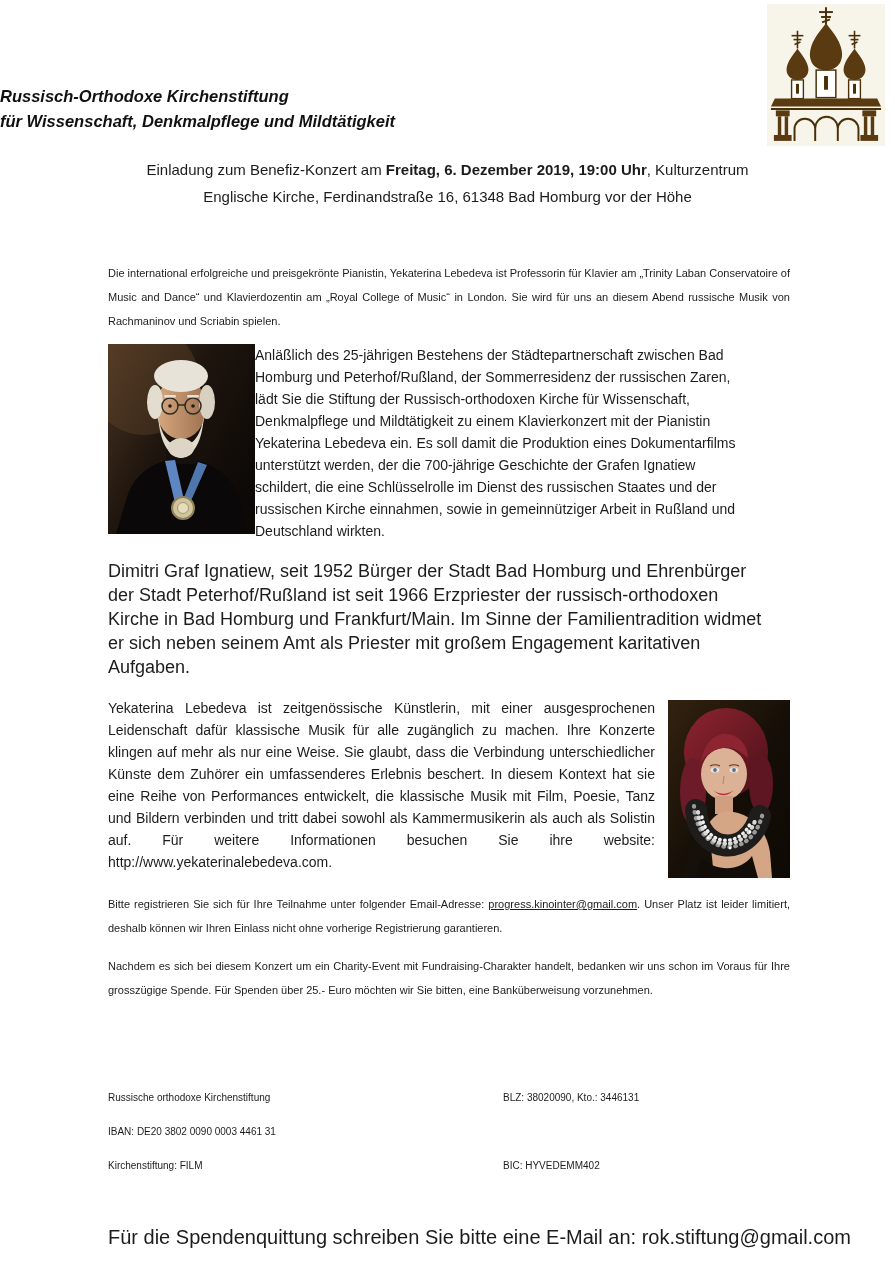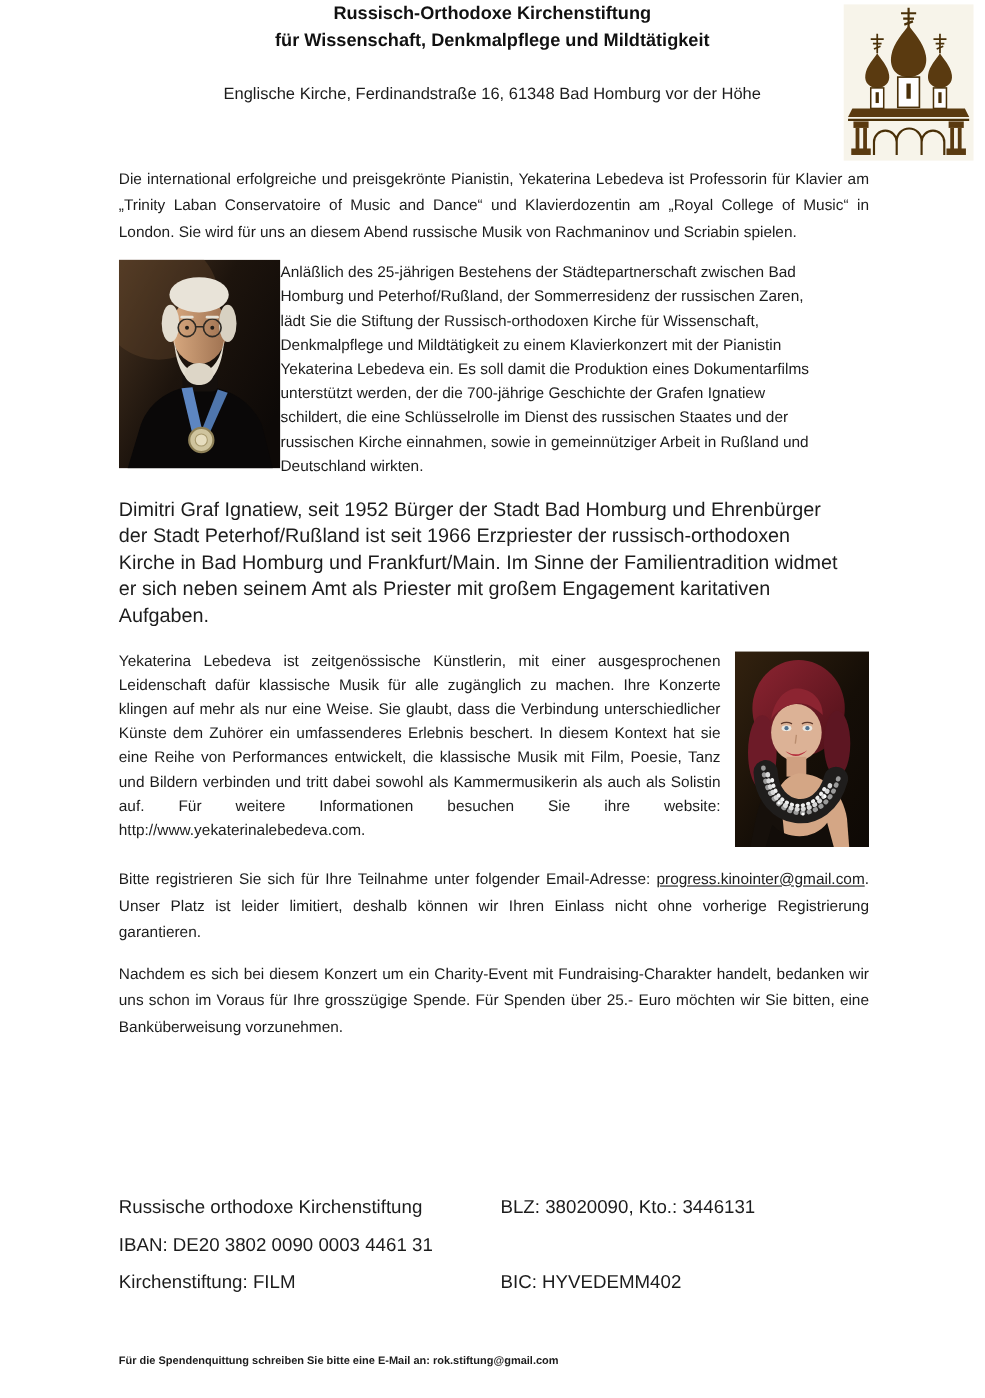--- a/index.html
+++ b/index.html
@@ -7,26 +7,26 @@
     position:relative; width:895px; height:1271px; margin:0 auto;
     background:#ffffff; color:#1c1c1c; overflow:hidden;
     font-family:"Liberation Sans", sans-serif;
   }
   .logo {
     position:absolute; top:4px; right:10px; width:118px; height:142px;
     background:#f7f4ea;
   }
   .logo svg { width:100%; height:100%; display:block; }
 
-  .title-block { text-align:center; font-weight:bold; font-size:16.5px; line-height:25px; color:#111; }
+  .title-block { padding-top:84px; text-align:left; font-weight:bold; font-size:16.5px; line-height:25px; color:#111;font-style:italic; }
   .invite-block { margin-top:22px; text-align:center; font-size:15px; line-height:27px; }
   .invite-block b { font-weight:bold; }
 
   .content { width:682px; margin-left:108px; }
-  .para { font-size:14px; line-height:24px; }
+  .para { font-size:11px; line-height:24px; }
   .justify { text-align:justify; }
 
   .p-intro { margin-top:51px; }
 
   .sec-priest { display:flex; }
   .photo-frame { flex:none; overflow:hidden; }
   .photo-priest { width:147px; height:190px; }
   .photo-priest svg, .photo-yk svg { width:100%; height:100%; display:block; }
   .sec-priest .side-text { margin-left:27px; width:482px; font-size:14px; line-height:22px; }
 
@@ -34,23 +34,23 @@
 
   .sec-yk { position:relative; min-height:184px; }
   .yk-text { width:547px; font-size:14px; line-height:22px; text-align:justify; }
   .photo-yk { position:absolute; top:3px; right:0; width:122px; height:178px; overflow:hidden; }
 
   .p-register { }
   .email-link { text-decoration:underline; color:inherit; cursor:pointer; }
   .p-charity { margin-top:14px; }
 
   .bank { position:absolute; top:1086px; left:108px; width:700px; }
-  .bank-row { display:grid; grid-template-columns:347px auto; font-size:17px; line-height:23px; margin-bottom:11px; }
-
-  .footer-line { position:absolute; top:1226px; left:108px; font-size:10px; line-height:23px;font-weight:bold; }
+  .bank-row { display:grid; grid-template-columns:347px auto; font-size:10px; line-height:23px; margin-bottom:11px;gap:48px; }
+
+  .footer-line { position:absolute; top:1226px; left:108px; font-size:20px; line-height:23px; }
 </style>
 </head>
 <body>
 
 <div class="page">
 
   <div class="logo">
     <svg viewBox="0 0 120 142">
 
       <g stroke="#4a3008" stroke-width="2" fill="none">
@@ -99,20 +99,21 @@
       <path d="M28 138 L28 126 A10.5 10.5 0 0 1 49 126 L49 138 M49 138 L49 125 A11.5 11.5 0 0 1 72 125 L72 138 M72 138 L72 126 A10.5 10.5 0 0 1 93 126 L93 138" fill="none" stroke="#4a3008" stroke-width="2"></path>
     </svg>
   </div>
 
   <div class="title-block">
     <div>Russisch-Orthodoxe Kirchenstiftung</div>
     <div>für Wissenschaft, Denkmalpflege und Mildtätigkeit</div>
   </div>
 
   <div class="invite-block">
+    <div><span>Einladung zum Benefiz-Konzert am </span><b>Freitag, 6. Dezember 2019, 19:00 Uhr</b><span>, Kulturzentrum</span></div>
     <div>Englische Kirche, Ferdinandstraße 16, 61348 Bad Homburg vor der Höhe</div>
   </div>
 
   <div class="content">
 
     <p class="para justify p-intro">Die international erfolgreiche und preisgekrönte Pianistin, Yekaterina Lebedeva ist Professorin für Klavier am „Trinity Laban Conservatoire of Music and Dance“ und Klavierdozentin am „Royal College of Music“ in London. Sie wird für uns an diesem Abend russische Musik von Rachmaninov und Scriabin spielen.</p>
 
     <div class="sec-priest">
       <div class="photo-frame photo-priest">
         <svg viewBox="0 0 147 190" preserveAspectRatio="none">

